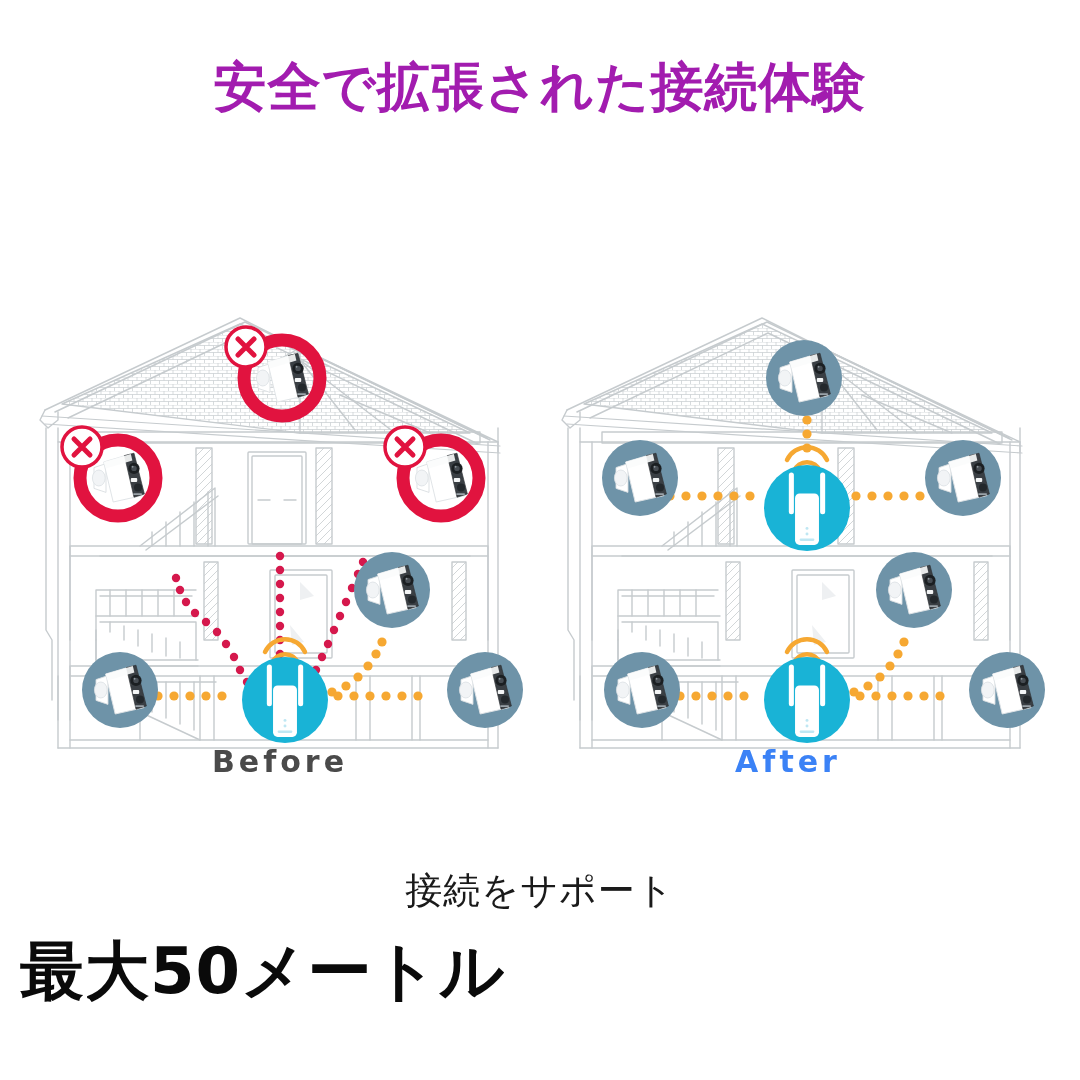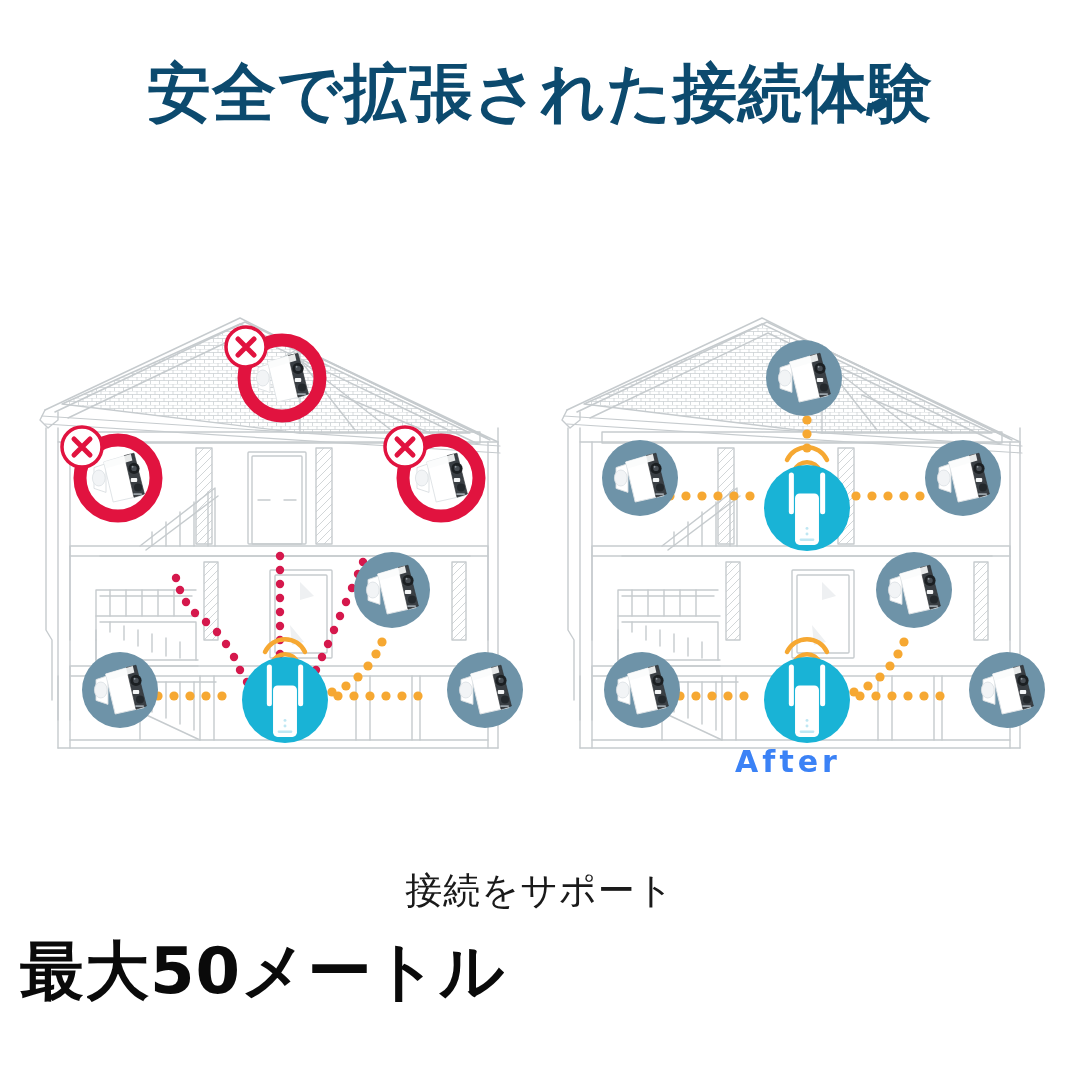--- a/index.html
+++ b/index.html
@@ -19,24 +19,24 @@
     width: 1080px;
     height: 1080px;
     background: #ffffff;
   }
   .headline {
     position: absolute;
     left: 0;
     top: 58px;
     width: 1080px;
     text-align: center;
-    font-size: 64px;
+    font-size: 53px;
     font-weight: 700;
     letter-spacing: 1px;
-    color: #0c4a6e;
+    color: #a21caf;
     font-family: "DejaVu Sans", "Liberation Sans", sans-serif;
     line-height: 1.1;
     white-space: nowrap;
   }
   .illustration {
     position: absolute;
     left: 0;
     top: 300px;
     width: 1080px;
     height: 450px;
@@ -526,19 +526,20 @@
           <circle cx="285" cy="400" r="43" fill="#19b3d6"></circle>
           <g transform="translate(285,402) scale(0.92)">
               <use href="#extender-glyph"></use>
             </g>
         </g>
       </g>
     </svg>
   </div>
 
   <div class="label-row">
+    <div class="label label-before">Before</div>
     <div class="label label-after">After</div>
   </div>
 
   <div class="sub-caption">接続をサポート</div>
   <div class="big-caption">最大50メートル</div>
 
 </div>
 
 </body></html>

